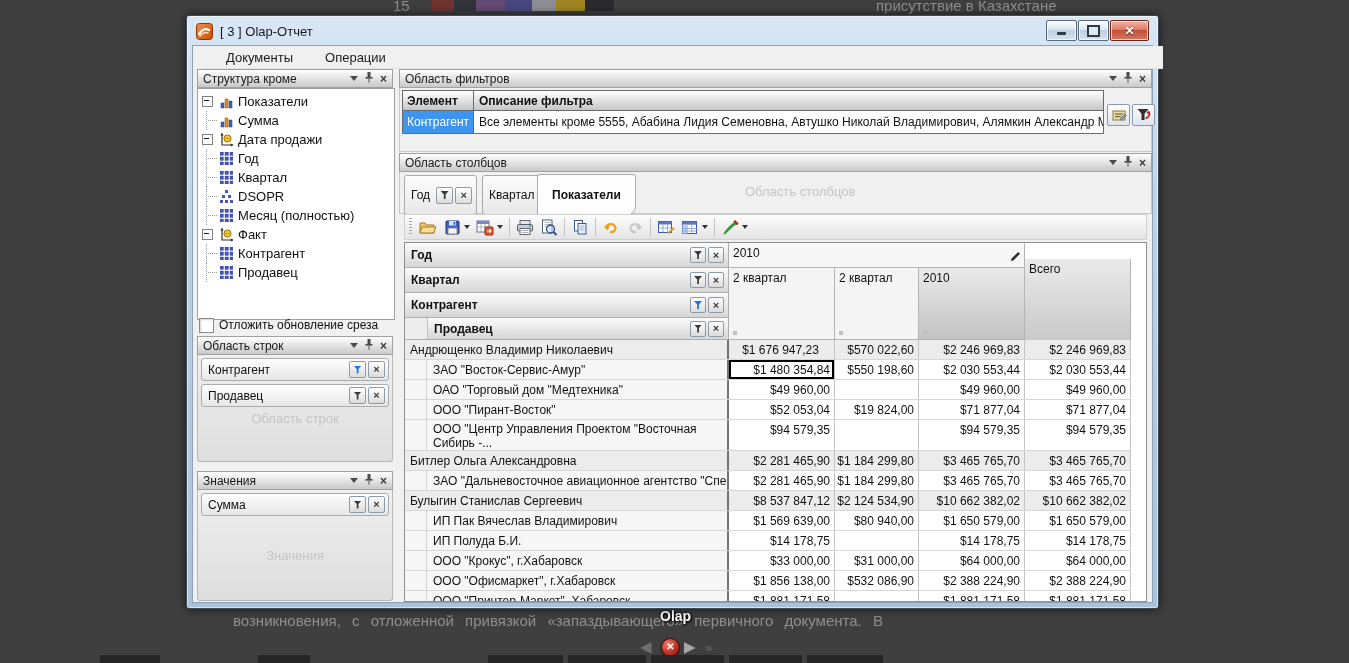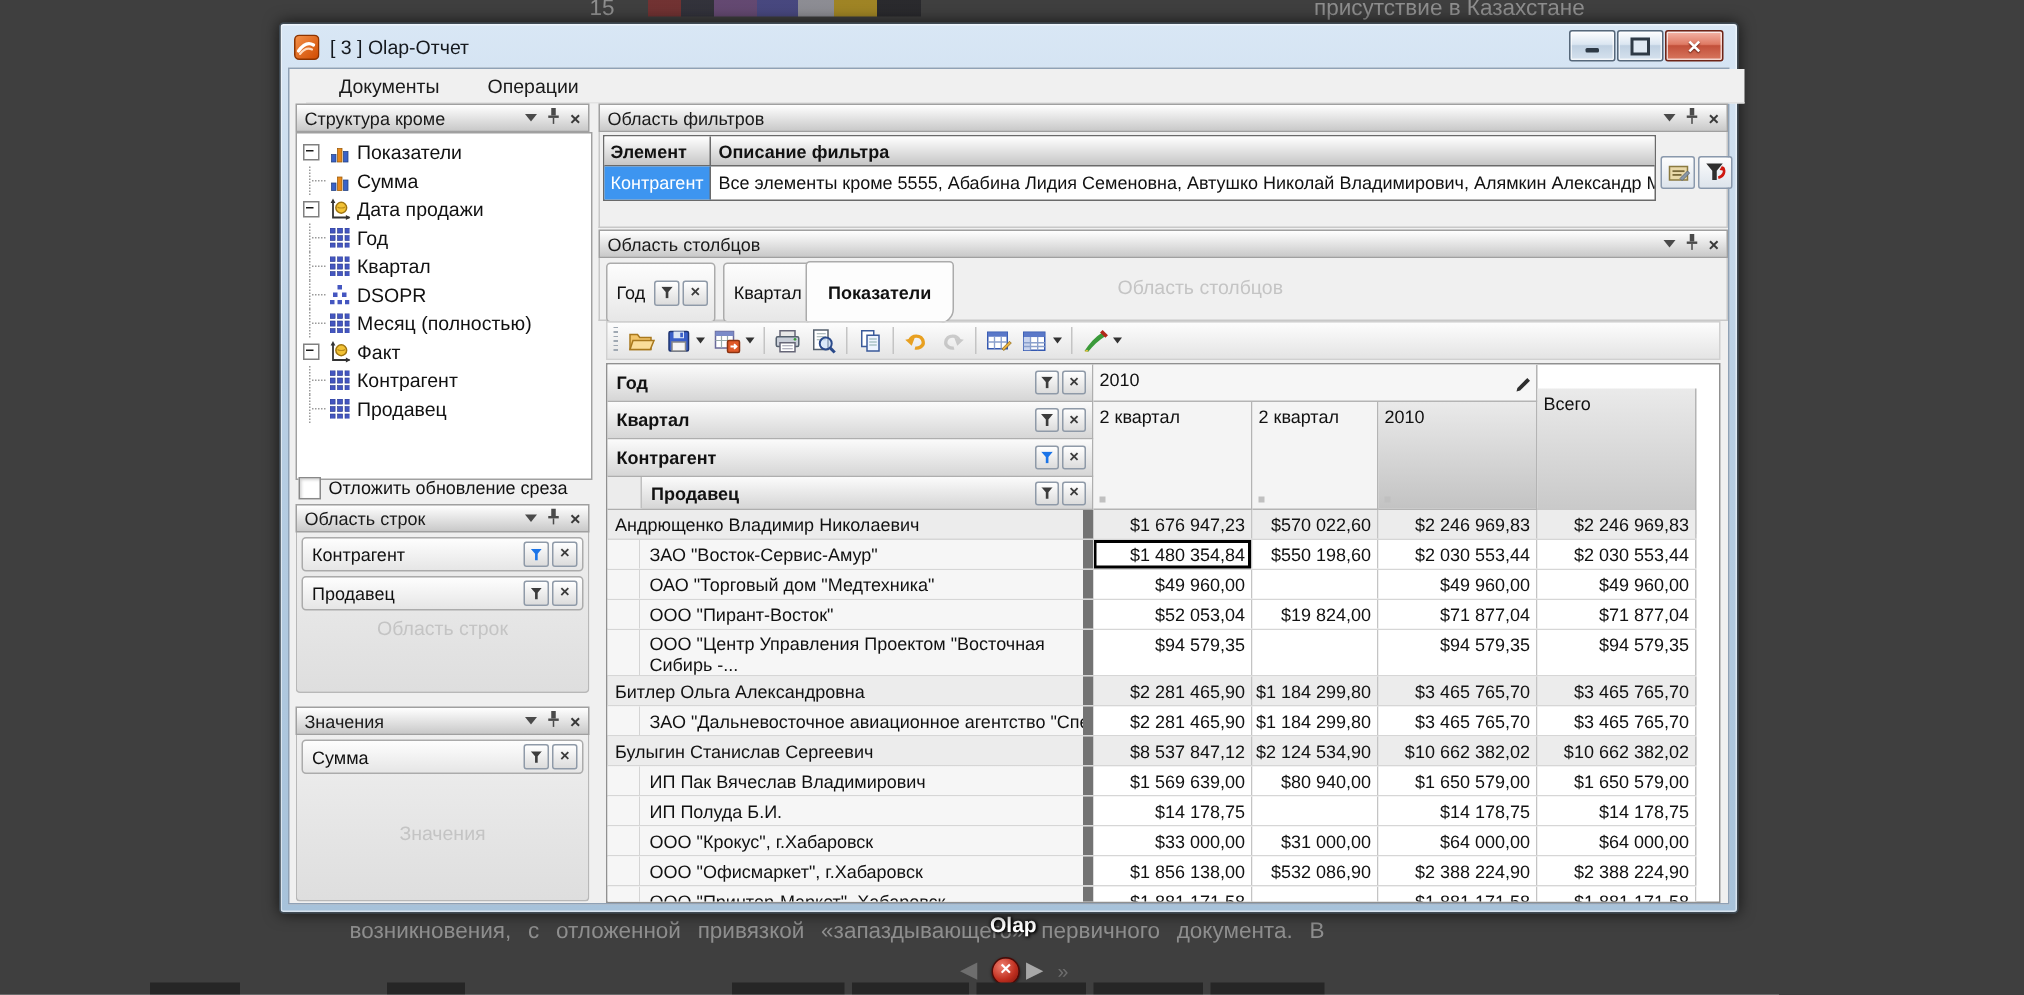--- a/index.html
+++ b/index.html
@@ -89,21 +89,21 @@
   .rowhead .lbl{flex:1;font-size:12px;font-weight:bold;color:#111;}
   .rowhead.indent{padding-left:0;}
   .rowhead.indent .ind-strip{width:22px;height:100%;background:#ececec;border-right:1px solid #c0c0c0;margin-right:6px;flex:none;}
   .colcell{position:absolute;box-sizing:border-box;border-right:1px solid #b4b4b4;border-bottom:1px solid #b4b4b4;
     font-size:12px;color:#111;padding:3px 4px;background:#f4f4f4;}
   .colcell.total{background:linear-gradient(#eaeaea,#c3c3c3);}
   .colcell .handle{position:absolute;left:4px;bottom:4px;width:4px;height:4px;background:#c0c0c0;}
   .pvrow{display:flex;border-bottom:1px solid #d6d6d6;box-sizing:border-box;}
   .pvrow.group{background:#ececec;}
   .cell-label{width:324px;box-sizing:border-box;font-size:12px;color:#111;padding:3px 4px 0 5px;
-    border-right:7px solid #737373;white-space:nowrap;overflow:hidden;}
+    border-right:2px solid #737373;white-space:nowrap;overflow:hidden;}
   .pvrow.detail .cell-label{background-color:#f6f6f6;padding-left:28px;
     background-image:linear-gradient(90deg,#f6f6f6 0 21px,#d4d4d4 21px 22px,#f6f6f6 22px 100%);}
   .pvrow.tall .cell-label{white-space:normal;line-height:14px;padding-top:2px;}
   .cell-val{box-sizing:border-box;font-size:12px;color:#111;text-align:right;padding:3px 4px 0 2px;
     border-right:1px solid #c4c4c4;background:#fff;white-space:nowrap;overflow:hidden;}
   .pvrow.group .cell-val{background:#ececec;}
   .cell-val.sel{box-shadow:inset 0 0 0 2px #000;}
   .pvrow.clipped{overflow:hidden;}
 </style>
 </head>
@@ -632,21 +632,21 @@
     <div class="colcell total" style="left:514px;top:25px;width:106px;height:72px;">
       <span>2010</span><span class="handle"></span>
     </div>
     <div class="colcell total" style="left:620px;top:16px;width:106px;height:97px;">
       <span>Всего</span><span class="handle"></span>
     </div>
 
     <div id="pivot-body" class="abs" style="left:0;top:97px;width:726px;">
         <div class="pvrow group" style="height: 20px;">
           <div class="cell-label">Андрющенко Владимир Николаевич</div>
-          <div class="cell-val" style="width: 106px;">$1 676 947,23</div>
+          <div class="cell-val" style="width: 106px; text-align: center;">$1 676 947,23</div>
           <div class="cell-val" style="width: 84px;">$570 022,60</div>
           <div class="cell-val" style="width: 106px;">$2 246 969,83</div>
           <div class="cell-val" style="width: 106px;">$2 246 969,83</div>
         </div>
         <div class="pvrow detail" style="height: 20px;">
           <div class="cell-label">ЗАО "Восток-Сервис-Амур"</div>
           <div class="cell-val sel" style="width: 106px;">$1 480 354,84</div>
           <div class="cell-val" style="width: 84px;">$550 198,60</div>
           <div class="cell-val" style="width: 106px;">$2 030 553,44</div>
           <div class="cell-val" style="width: 106px;">$2 030 553,44</div>

